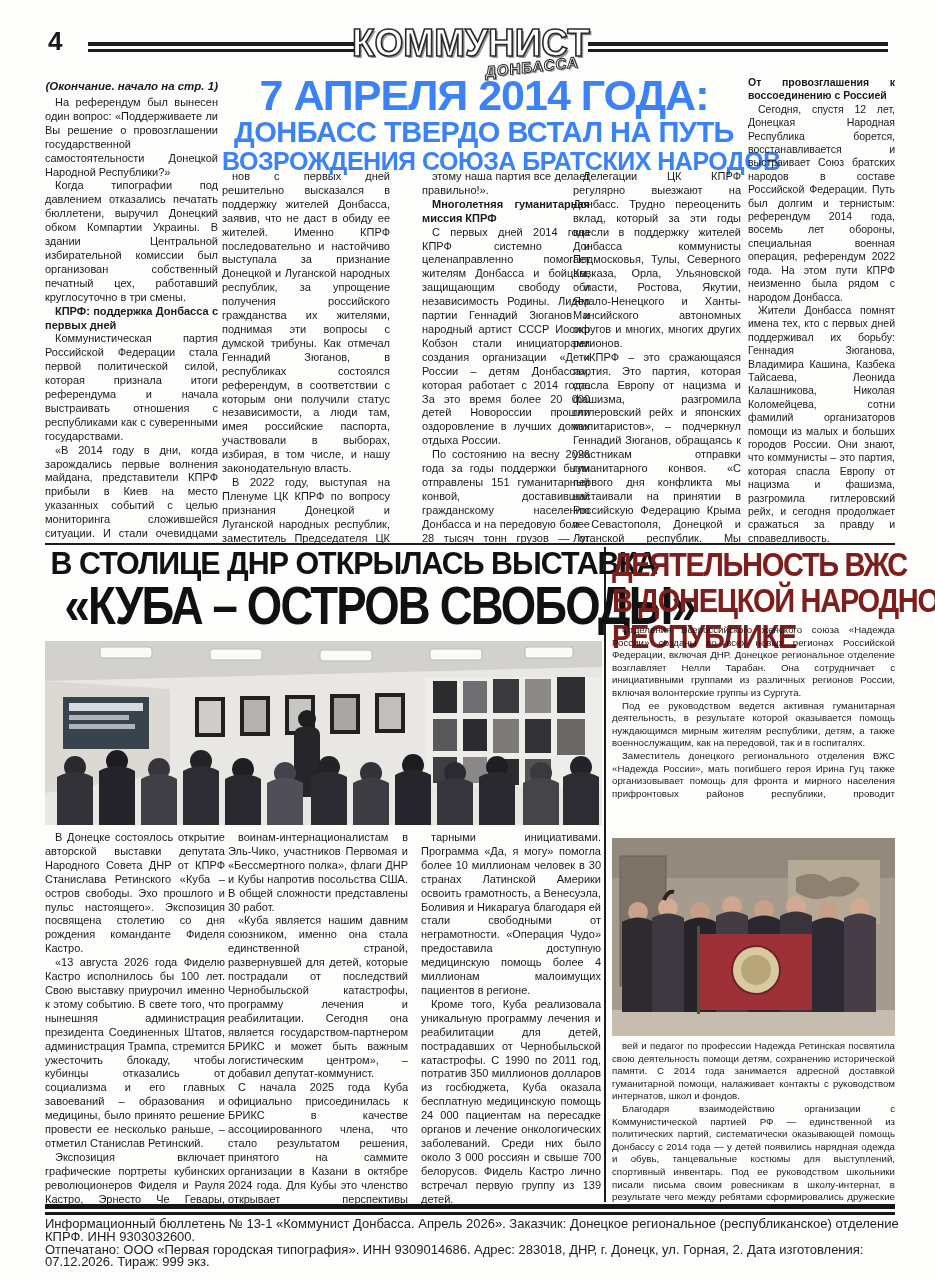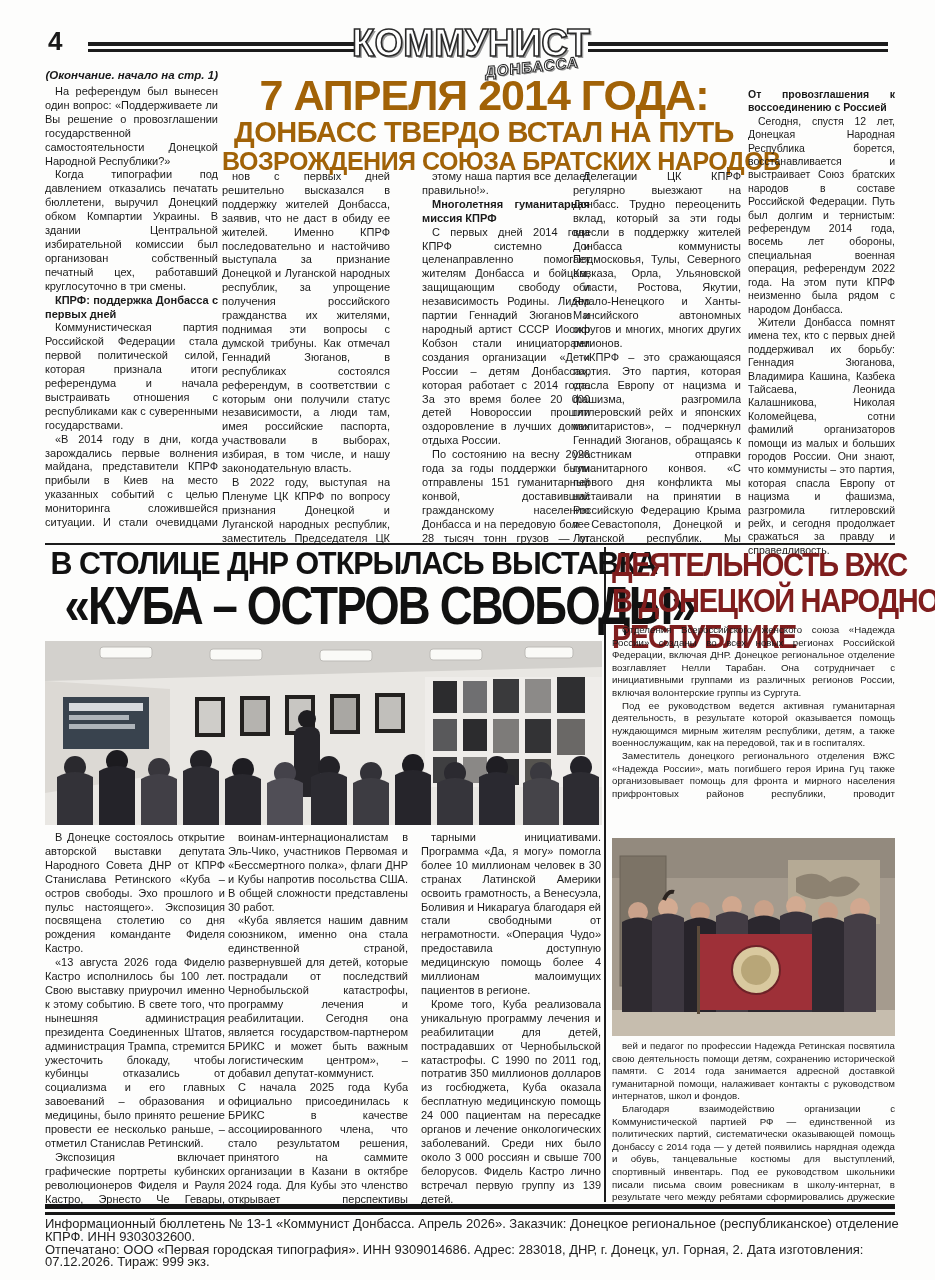--- a/index.html
+++ b/index.html
@@ -26,21 +26,21 @@
   }
   
   .col{position:absolute;overflow:hidden;text-align:justify;}
   .col p{margin:0;text-indent:10px;}
   .body-11{font-size:11px;line-height:13.9px;}
   .body-105{font-size:10.5px;line-height:13.4px;}
   .body-95{font-size:9.7px;line-height:12.6px;}
   .subhead{font-weight:bold;text-indent:10px;margin:0;}
   .cont-note{font-weight:bold;font-style:italic;text-align:right;font-size:11.5px;line-height:14px;margin-bottom:3px;}
   
-  .main-head{position:absolute;left:222px;top:73px;width:524px;text-align:center;color:#a16207;}
+  .main-head{position:absolute;left:222px;top:73px;width:524px;text-align:center;color:#3b82f6;}
   .mh1{font-size:43px;font-weight:bold;letter-spacing:-1px;line-height:44px;white-space:nowrap;}
   .mh2{font-size:29px;font-weight:bold;letter-spacing:-0.5px;line-height:31px;white-space:nowrap;text-align:center;}
   .mh3{font-size:25px;font-weight:bold;letter-spacing:-0.5px;line-height:27px;white-space:nowrap;}
   
   .thin-rule{position:absolute;background:#1c1c1c;}
   
   .cuba-h1{position:absolute;left:45px;top:547px;width:557px;text-align:center;
     font-size:31px;font-weight:bold;letter-spacing:-1px;line-height:33px;white-space:nowrap;
     transform:scaleX(0.98);transform-origin:center;color:#111;}
   .cuba-h2{position:absolute;left:45px;top:580px;width:557px;text-align:center;
@@ -69,21 +69,21 @@
     <span class="mast-title">КОММУНИСТ</span>
     <span class="mast-sub">ДОНБАССА</span>
   </div>
 
   <div class="main-head">
     <div class="mh1">7 АПРЕЛЯ 2014 ГОДА:</div>
     <div class="mh2">ДОНБАСС ТВЕРДО ВСТАЛ НА ПУТЬ</div>
     <div class="mh3">ВОЗРОЖДЕНИЯ СОЮЗА БРАТСКИХ НАРОДОВ</div>
   </div>
 
-  <div class="col body-11" style="left:45px;top:68px;width:173px;height:464px;">
+  <div class="col body-11" style="left:45px;top:79px;width:173px;height:464px;">
     <div class="cont-note">(Окончание. начало на стр. 1)</div>
     <div>
         <p>На референдум был вынесен один вопрос: «Поддерживаете ли Вы решение о провозглашении государственной самостоятельности Донецкой Народной Республики?»</p>
         <p>Когда типографии под давлением отказались печатать бюллетени, выручил Донецкий обком Компартии Украины. В здании Центральной избирательной комиссии был организован собственный печатный цех, работавший круглосуточно в три смены.</p>
       </div>
     <p class="subhead">КПРФ: поддержка Донбасса с первых дней</p>
     <div>
         <p>Коммунистическая партия Российской Федерации стала первой политической силой, которая признала итоги референдума и начала выстраивать отношения с республиками как с суверенными государствами.</p>
         <p>«В 2014 году в дни, когда зарождались первые волнения майдана, представители КПРФ прибыли в Киев на место указанных событий с целью мониторинга сложившейся ситуации. И стали очевидцами того, что творили движимые неонацистскими идеями, проплаченные западными властями нелюди», – отмечает секретарь ЦК КПРФ, депутат Государственной Думы Казбек Тайсаев.</p>
       </div>
@@ -105,21 +105,21 @@
         <p>По состоянию на весну 2026 года за годы поддержки были отправлены 151 гуманитарный конвой, доставивший гражданскому населению Донбасса и на передовую более 28 тысяч тонн грузов — от продовольствия и медикаментов до специальной техники, автомобилей, мотоциклов и необходимого оборудования. Как отметил Владимир Кашин, «28</p>
       </div>
   </div>
   <div class="col body-11" style="left:573px;top:170px;width:168px;height:373px;">
     <div>
         <p>Делегации ЦК КПРФ регулярно выезжают на Донбасс. Трудно переоценить вклад, который за эти годы внесли в поддержку жителей Донбасса коммунисты Подмосковья, Тулы, Северного Кавказа, Орла, Ульяновской области, Ростова, Якутии, Ямало-Ненецкого и Ханты-Мансийского автономных округов и многих, многих других регионов.</p>
         <p>«КПРФ – это сражающаяся партия. Это партия, которая спасла Европу от нацизма и фашизма, разгромила гитлеровский рейх и японских милитаристов», – подчеркнул Геннадий Зюганов, обращаясь к участникам отправки гуманитарного конвоя. «С первого дня конфликта мы настаивали на принятии в Российскую Федерацию Крыма и Севастополя, Донецкой и Луганской республик. Мы обязаны одержать победу в этой битве, иначе не будет нам ни мира, ни покоя».</p>
       </div>
   </div>
 
-  <div class="col body-105" style="left:748px;top:88px;width:147px;height:466px;">
+  <div class="col body-105" style="left:748px;top:76px;width:147px;height:466px;">
     <p class="subhead" style="text-indent:0;">От провозглашения к воссоединению с Россией</p>
     <div>
         <p>Сегодня, спустя 12 лет, Донецкая Народная Республика борется, восстанавливается и выстраивает Союз братских народов в составе Российской Федерации. Путь был долгим и тернистым: референдум 2014 года, восемь лет обороны, специальная военная операция, референдум 2022 года. На этом пути КПРФ неизменно была рядом с народом Донбасса.</p>
         <p>Жители Донбасса помнят имена тех, кто с первых дней поддерживал их борьбу: Геннадия Зюганова, Владимира Кашина, Казбека Тайсаева, Леонида Калашникова, Николая Коломейцева, сотни фамилий организаторов помощи из малых и больших городов России. Они знают, что коммунисты – это партия, которая спасла Европу от нацизма и фашизма, разгромила гитлеровский рейх, и сегодня продолжает сражаться за правду и справедливость.</p>
       </div>
   </div>
 
   <div class="thin-rule" style="left:45px;top:543px;width:850px;height:2px;"></div>
   <div class="thin-rule" style="left:604px;top:547px;width:2px;height:655px;"></div>
 

